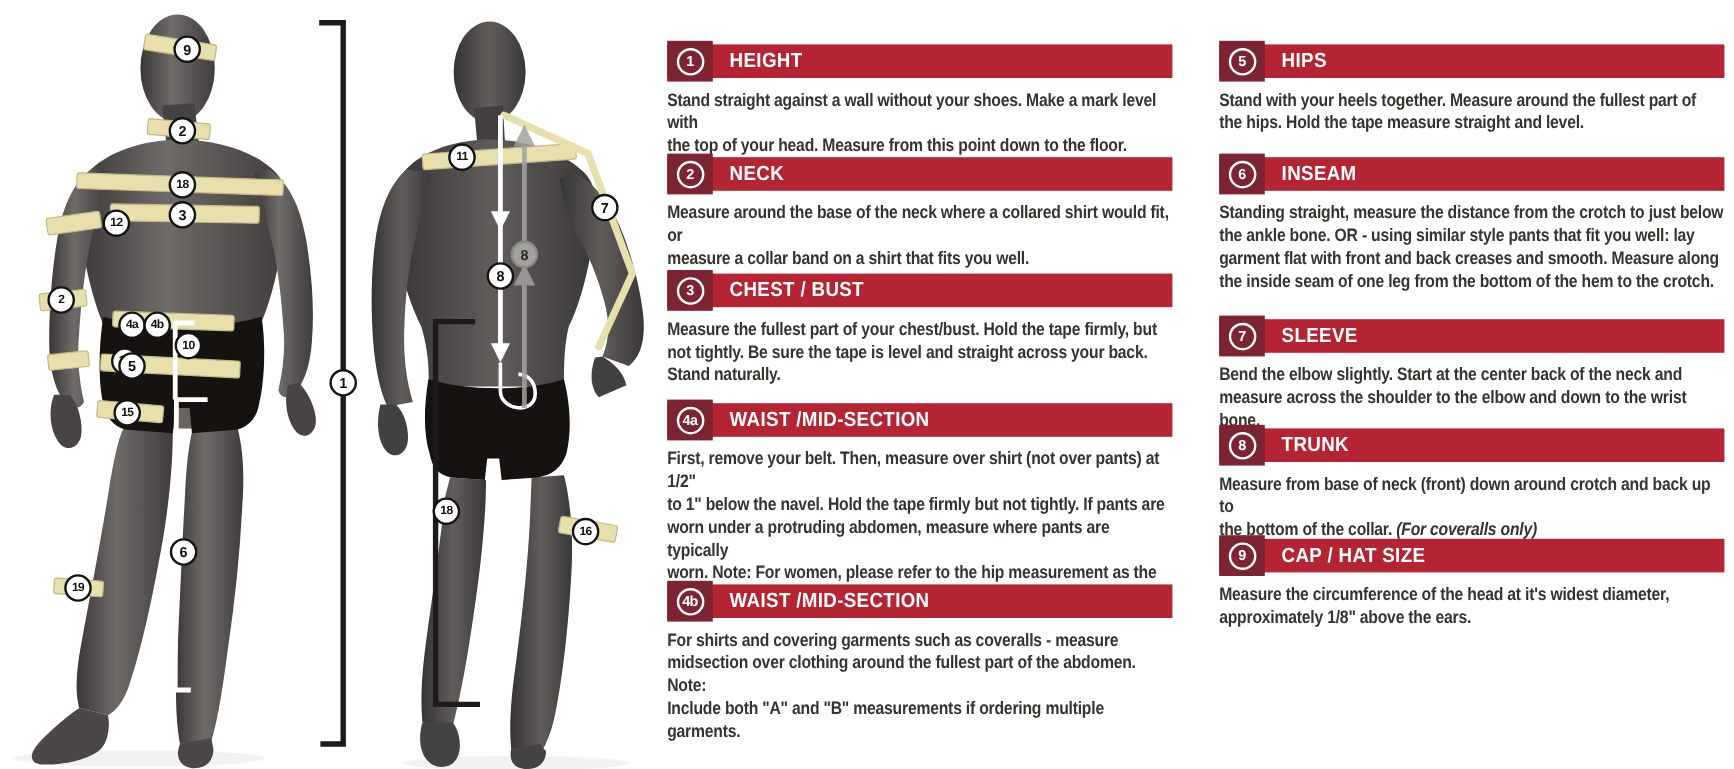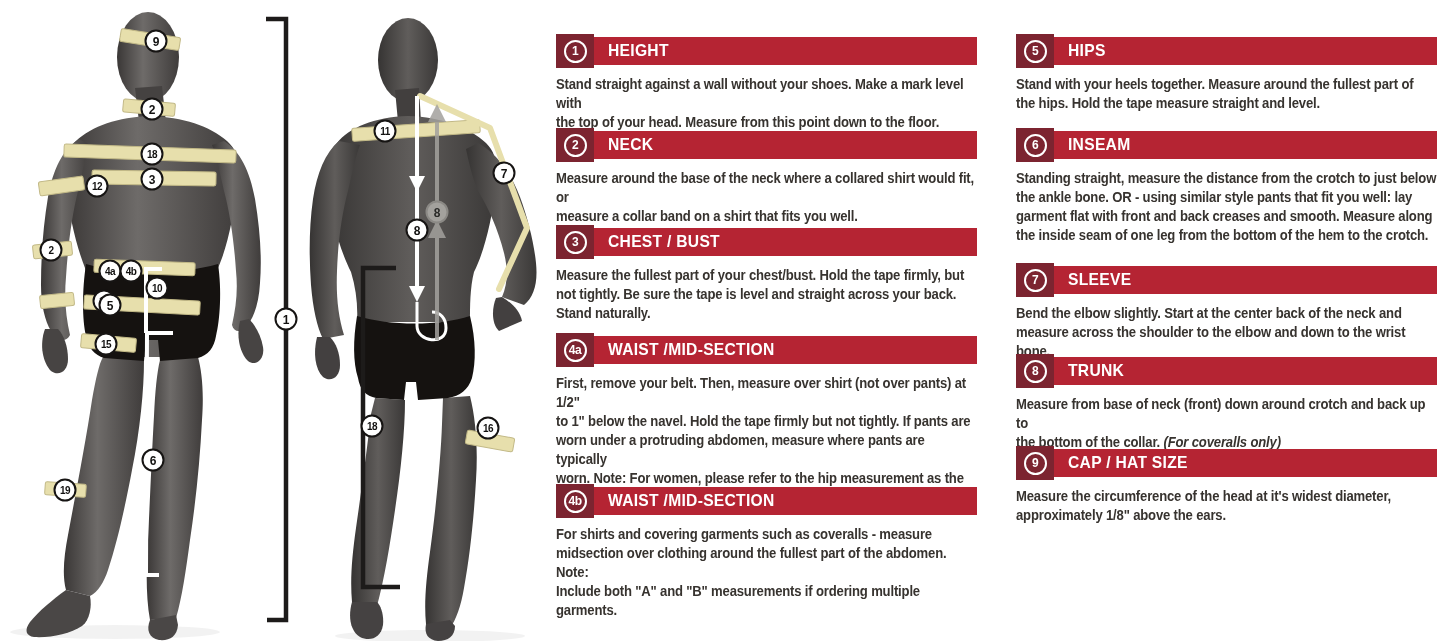--- a/index.html
+++ b/index.html
@@ -144,21 +144,21 @@
         <div class="marker" style="left: 110px; top: 305px;">5</div>
         <div class="marker sm" style="left: 106px; top: 344px;">15</div>
         <div class="marker" style="left: 153px; top: 460px;">6</div>
         <div class="marker sm" style="left: 65px; top: 490px;">19</div>
         <div class="marker" style="left: 286px; top: 319px;">1</div>
         <div class="marker sm" style="left: 385px; top: 131px;">11</div>
         <div class="marker" style="left: 504px; top: 173px;">7</div>
         <div class="marker gray" style="left: 437px; top: 212px;">8</div>
         <div class="marker" style="left: 417px; top: 230px;">8</div>
         <div class="marker sm" style="left: 372px; top: 426px;">18</div>
-        <div class="marker sm" style="left: 488px; top: 428px;">16</div>
+        <div class="marker sm" style="left: 488px; top: 443px;">16</div>
       </div>
   </div>
 
   <div class="col" id="col-mid" style="left:556px">
       <div class="sec" style="top: 37px;">
         <div class="bar">
           <div class="numbox">
             <div class="numcircle">1</div>
           </div>
           <div class="bartitle">HEIGHT</div>

